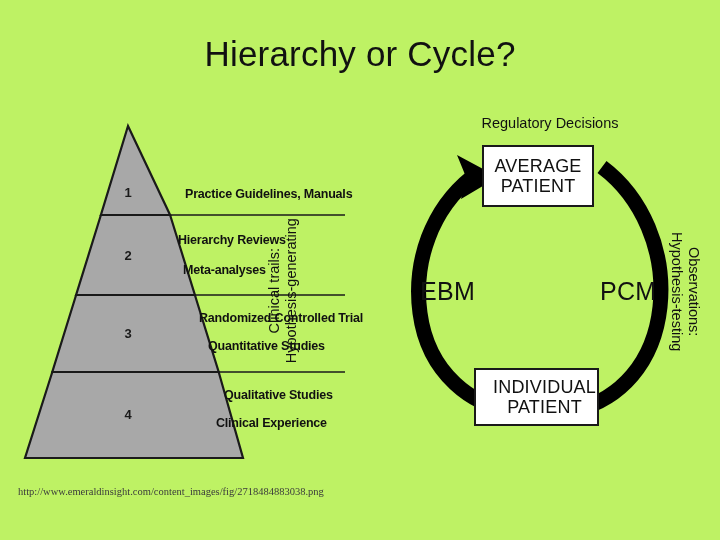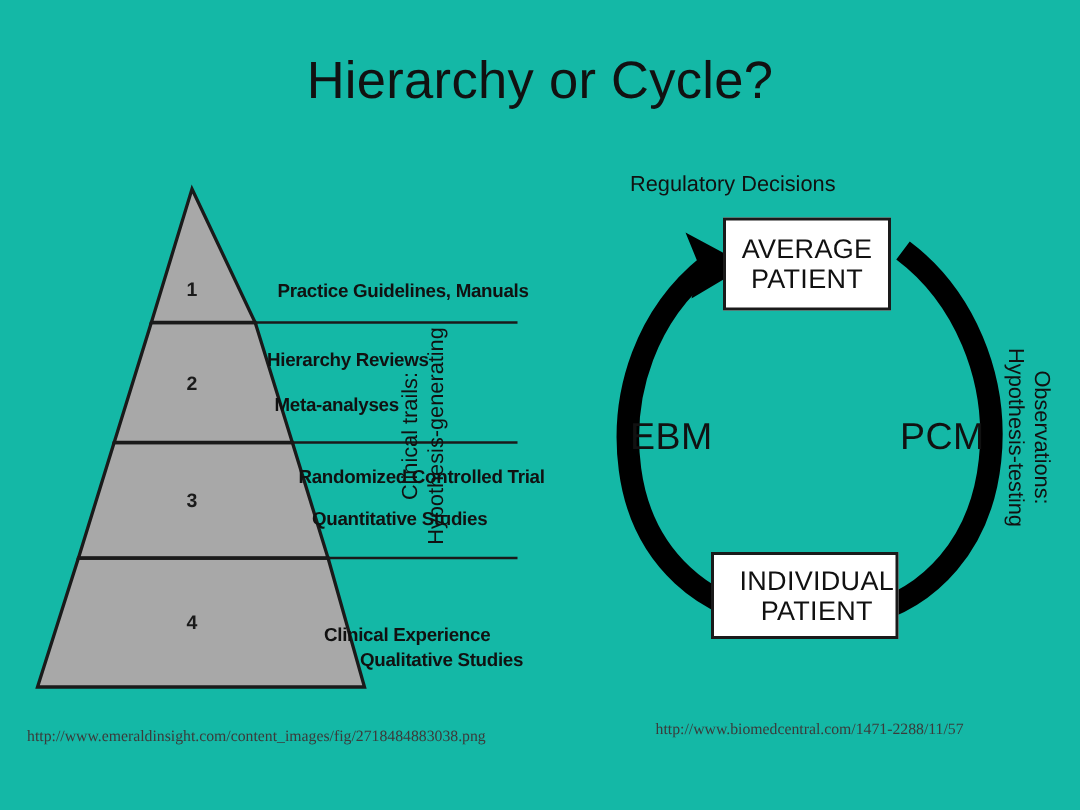--- a/index.html
+++ b/index.html
@@ -14,21 +14,21 @@
     overflow: hidden;
     font-family: "Liberation Sans", sans-serif;
     color: #1a1a1a;
   }
 
   #slide {
     position: absolute;
     left: 0; top: 0;
     width: 720px;
     height: 540px;
-    background: #14b8a6;
+    background: #bef264;
   }
 
   
   .slide-title {
     position: absolute;
     left: 0;
     top: 34px;
     width: 720px;
     text-align: center;
     font-size: 35px;
@@ -97,21 +97,21 @@
     width: 340px;
     height: 365px;
   }
 
   .cyc-caption {
     position: absolute;
     font-family: "Liberation Sans", sans-serif;
     font-size: 14.5px;
     color: #111111;
     white-space: nowrap;
-    text-align: left;
+    text-align: center;
     width: 260px;
   }
   #regulatory-decisions { left: 40px; top: 10px; }
   #clinical-decisions  { left: 40px; top: 325px; }
 
   .pat-box {
     position: absolute;
     border: 2px solid #1a1a1a;
     background: #ffffff;
     box-sizing: border-box;
@@ -190,21 +190,21 @@
     <div class="pyr-num" style="left:118px; top:302px;">4</div>
 
     <div class="pyr-label" style="left:163px; top:82px;padding-left:22px;">Practice Guidelines, Manuals</div>
 
     <div class="pyr-label" style="left:178px; top:128px;">Hierarchy Reviews</div>
     <div class="pyr-label" style="left:183px; top:158px;">Meta-analyses</div>
 
     <div class="pyr-label" style="left:199px; top:206px;">Randomized Controlled Trial</div>
     <div class="pyr-label" style="left:208px; top:234px;">Quantitative Studies</div>
 
-    <div class="pyr-label" style="left:240px; top:283px;margin-top:45px;">Qualitative Studies</div>
+    <div class="pyr-label" style="left:224px; top:283px;">Qualitative Studies</div>
     <div class="pyr-label" style="left:216px; top:311px;text-align:right;">Clinical Experience</div>
   </div>
 
   <div class="vlabel" id="clinical-trails-label-wrap" style="left:283px; top:290px; transform:rotate(-90deg); transform-origin:50% 50%; width:190px; text-align:center; margin-left:-95px; margin-top:-16px;">
     <span class="l1">Clinical trails:</span>
     <span class="l2">Hypothesis-generating</span>
   </div>
 
   <div class="vlabel" id="observations-label-wrap" style="left:685px; top:291px; transform:rotate(90deg); transform-origin:50% 50%; width:190px; text-align:center; margin-left:-95px; margin-top:-16px;">
     <span class="l1">Observations:</span>
@@ -242,15 +242,14 @@
       <span>INDIVIDUAL</span>
       <span>PATIENT</span>
     </div>
 
     <div class="cyc-side" id="pcm-label">PCM</div>
     <div class="cyc-side" id="ebm-label">EBM</div>
 
   </div>
 
   <div class="source-url" id="source-left">http://www.emeraldinsight.com/content_images/fig/2718484883038.png</div>
-  <div class="source-url" id="source-right">http://www.biomedcentral.com/1471-2288/11/57</div>
 
 </div>
 
 </body></html>

